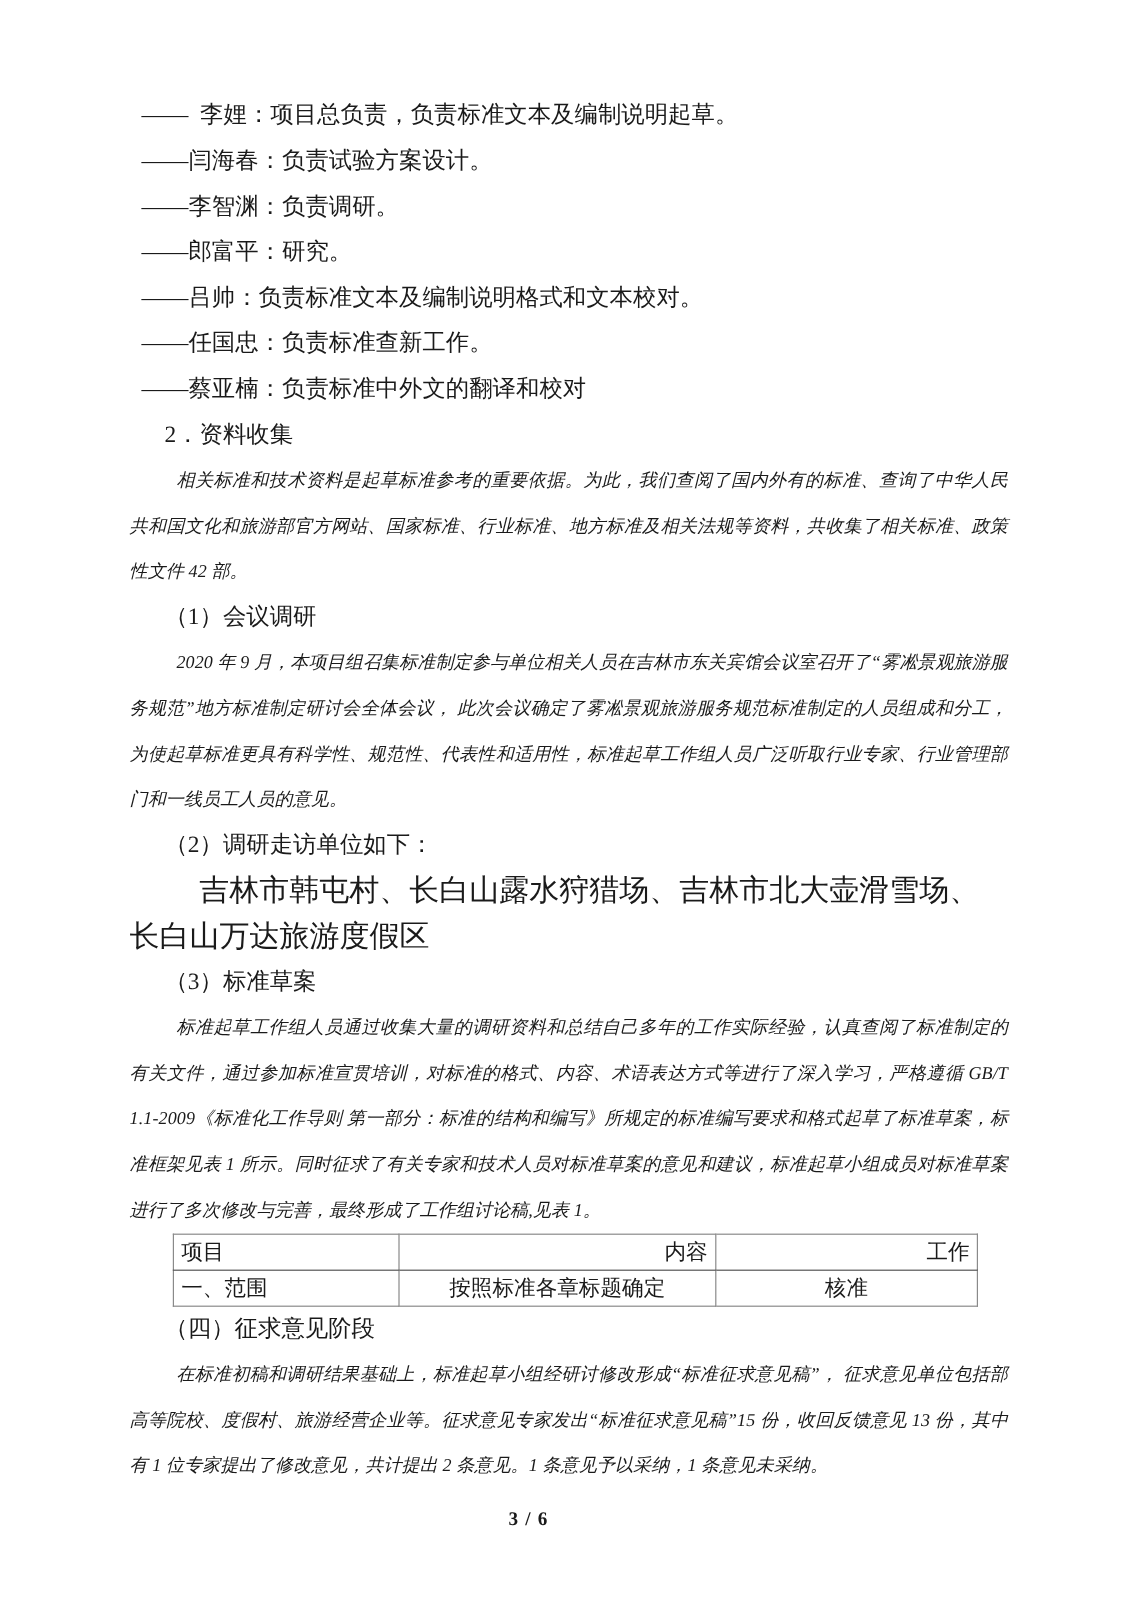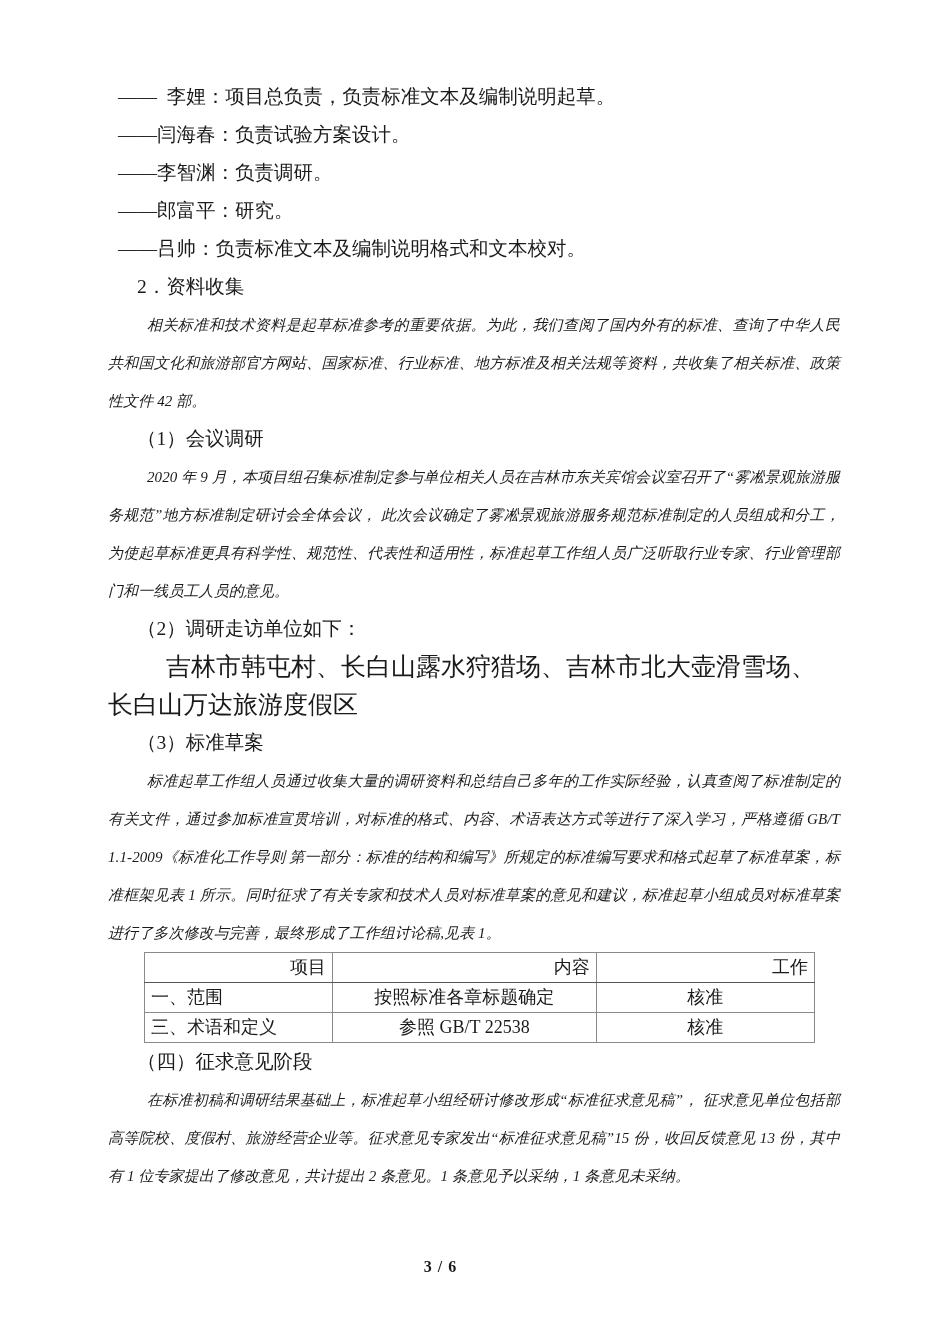--- a/index.html
+++ b/index.html
@@ -85,21 +85,21 @@
     padding: 0 6px;
     box-sizing: border-box;
   }
   table.std-table tr.head td {
     text-align: right;
     border-bottom: 1.6px solid #555;
   }
   table.std-table td.c0 { width: 174px; text-align: left; }
   table.std-table td.c1 { width: 244px; text-align: center; }
   table.std-table td.c2 { width: 202px; text-align: center; }
-  table.std-table tr.head td.c0 { text-align: right; }
+  table.std-table tr.head td.c0 { text-align: left; }
   
   .footer {
     position: absolute;
     left: 0;
     top: 1258px;
     width: 881px;
     text-align: center;
     font-size: 16px;
     font-weight: bold;
     font-family: "Liberation Serif", "DejaVu Serif", serif;
@@ -111,20 +111,22 @@
 
 <div class="page">
   <div class="content">
 
     <div>
       <p class="member-line">——  李娌：项目总负责，负责标准文本及编制说明起草。</p>
       <p class="member-line">——闫海春：负责试验方案设计。</p>
       <p class="member-line">——李智渊：负责调研。</p>
       <p class="member-line">——郎富平：研究。</p>
       <p class="member-line">——吕帅：负责标准文本及编制说明格式和文本校对。</p>
+      <p class="member-line">——任国忠：负责标准查新工作。</p>
+      <p class="member-line">——蔡亚楠：负责标准中外文的翻译和校对</p>
     </div>
 
     <p class="num-head">2．资料收集</p>
     <p class="para">相关标准和技术资料是起草标准参考的重要依据。为此，我们查阅了国内外有的标准、查询了中华人民共和国文化和旅游部官方网站、国家标准、行业标准、地方标准及相关法规等资料，共收集了相关标准、政策性文件 42 部。</p>
 
     <p class="sub-head">（1）会议调研</p>
     <p class="para">2020 年 9 月，本项目组召集标准制定参与单位相关人员在吉林市东关宾馆会议室召开了“雾凇景观旅游服务规范”地方标准制定研讨会全体会议， 此次会议确定了雾凇景观旅游服务规范标准制定的人员组成和分工，为使起草标准更具有科学性、规范性、代表性和适用性，标准起草工作组人员广泛听取行业专家、行业管理部门和一线员工人员的意见。</p>
 
     <p class="sub-head">（2）调研走访单位如下：</p>
     <p class="venue-line">吉林市韩屯村、长白山露水狩猎场、吉林市北大壶滑雪场、长白山万达旅游度假区</p>
@@ -138,25 +140,20 @@
         <tr class="head">
           <td class="c0">项目</td>
           <td class="c1">内容</td>
           <td class="c2">工作</td>
         </tr>
         <tr>
           <td class="c0">一、范围</td>
           <td class="c1">按照标准各章标题确定</td>
           <td class="c2">核准</td>
         </tr>
-        <tr>
-          <td class="c0">三、术语和定义</td>
-          <td class="c1">参照 GB/T  22538</td>
-          <td class="c2">核准</td>
-        </tr>
       </tbody>
     </table>
 
     <p class="sub-head">（四）征求意见阶段</p>
     <p class="para">在标准初稿和调研结果基础上，标准起草小组经研讨修改形成“标准征求意见稿”， 征求意见单位包括部高等院校、度假村、旅游经营企业等。征求意见专家发出“标准征求意见稿”15 份，收回反馈意见 13 份，其中有 1 位专家提出了修改意见，共计提出 2 条意见。1 条意见予以采纳，1 条意见未采纳。</p>
 
   </div>
 </div>
 
 <div class="footer">3 / 6</div>

